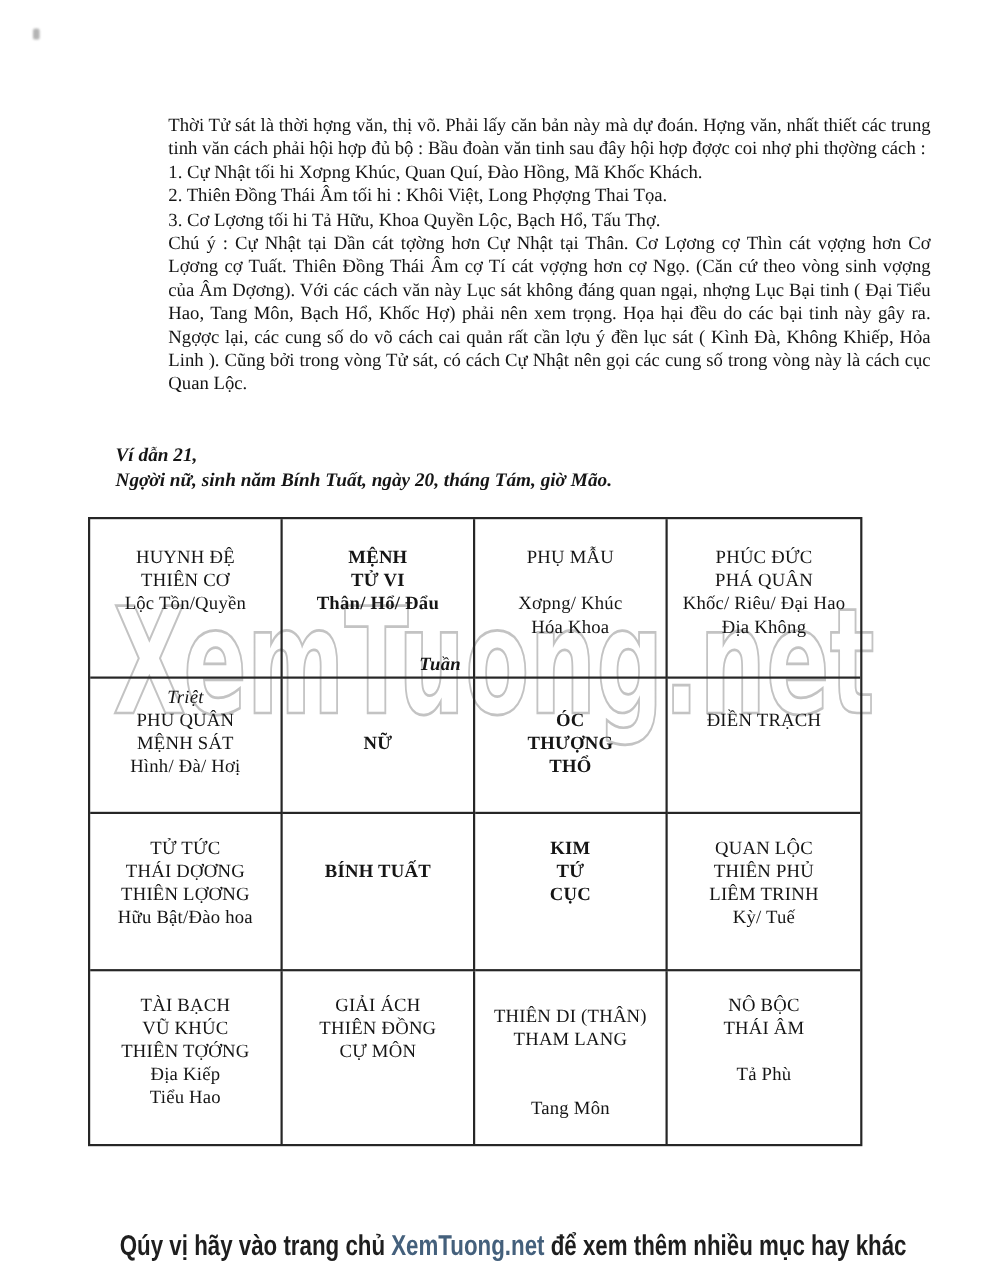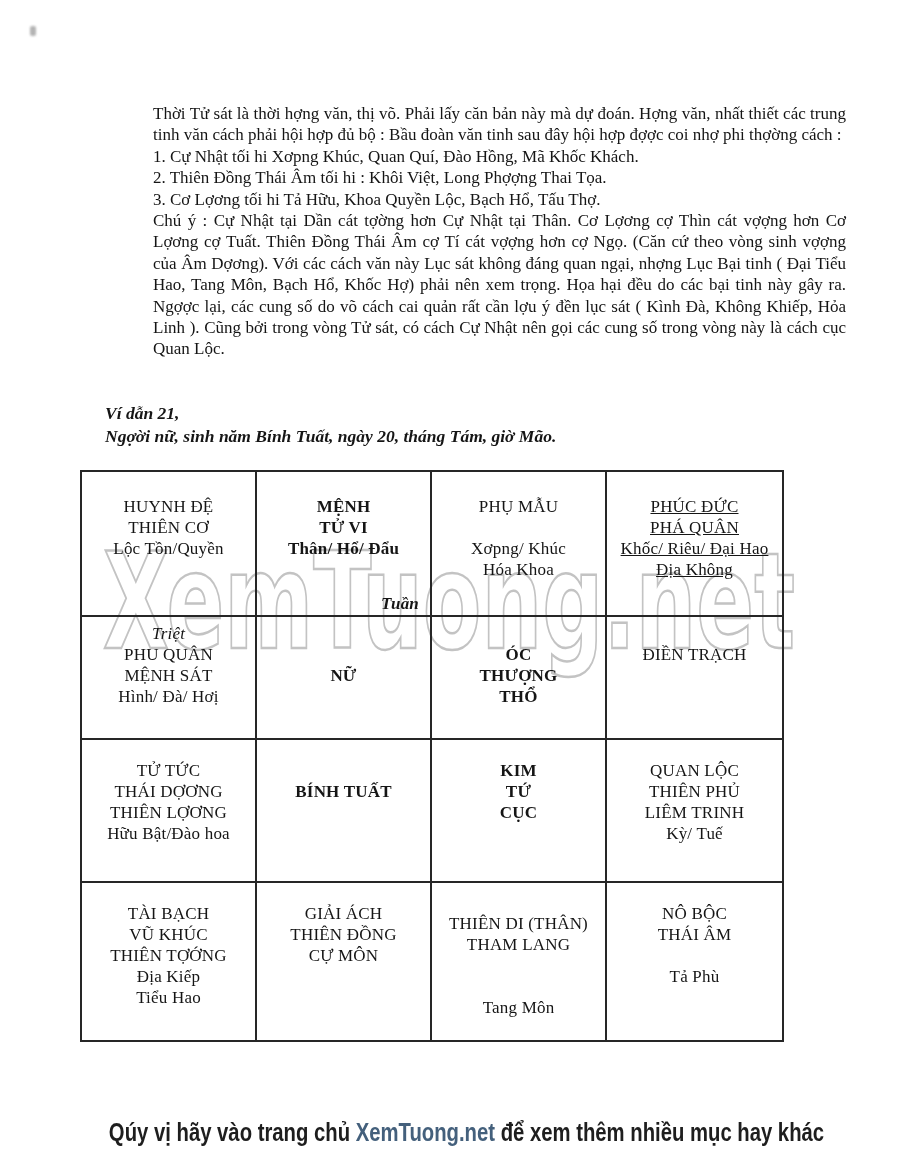--- a/index.html
+++ b/index.html
@@ -95,21 +95,21 @@
         <div class="cline">TỬ VI</div>
         <div class="cline">Thân/ Hổ/ Đẩu</div>
         <div class="corner-label">Tuần</div>
       </div>
       <div class="cell" style="padding-top: 24px;">
         <div class="cline">PHỤ MẪU</div>
         <div class="cline">&nbsp;</div>
         <div class="cline">Xơpng/ Khúc</div>
         <div class="cline">Hóa Khoa</div>
       </div>
-      <div class="cell" style="padding-top: 24px; text-decoration: underline;">
+      <div class="cell" style="padding-top: 24px;">
         <div class="cline">PHÚC ĐỨC</div>
         <div class="cline">PHÁ QUÂN</div>
         <div class="cline">Khốc/ Riêu/ Đại Hao</div>
         <div class="cline">Địa Không</div>
       </div>
       <div class="cell" style="padding-top: 6px;">
         <div class="cline italic">Triệt</div>
         <div class="cline">PHU QUÂN</div>
         <div class="cline">MỆNH SÁT</div>
         <div class="cline">Hình/ Đà/ Hơị</div>

